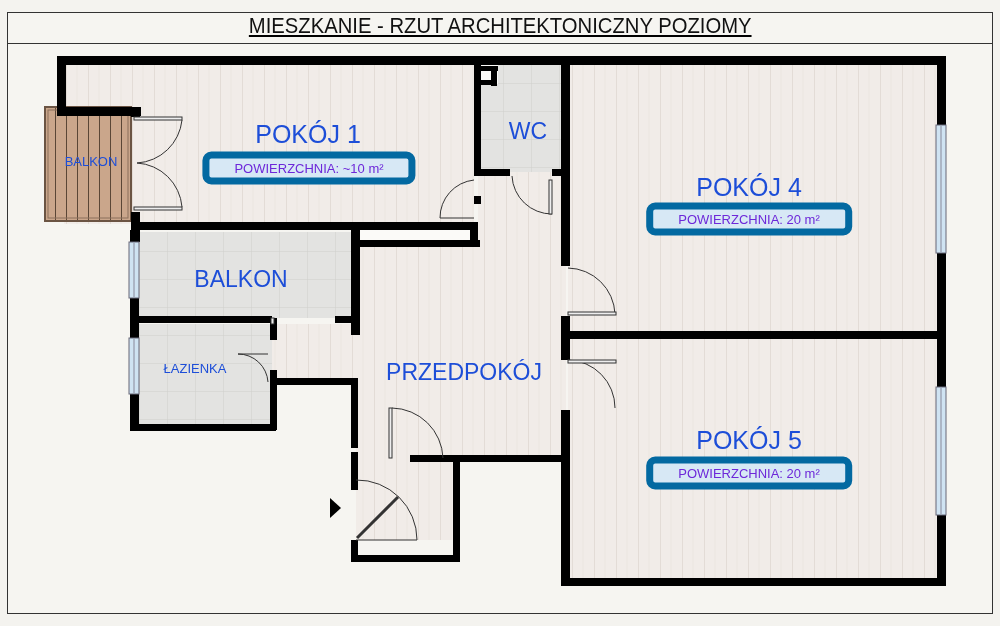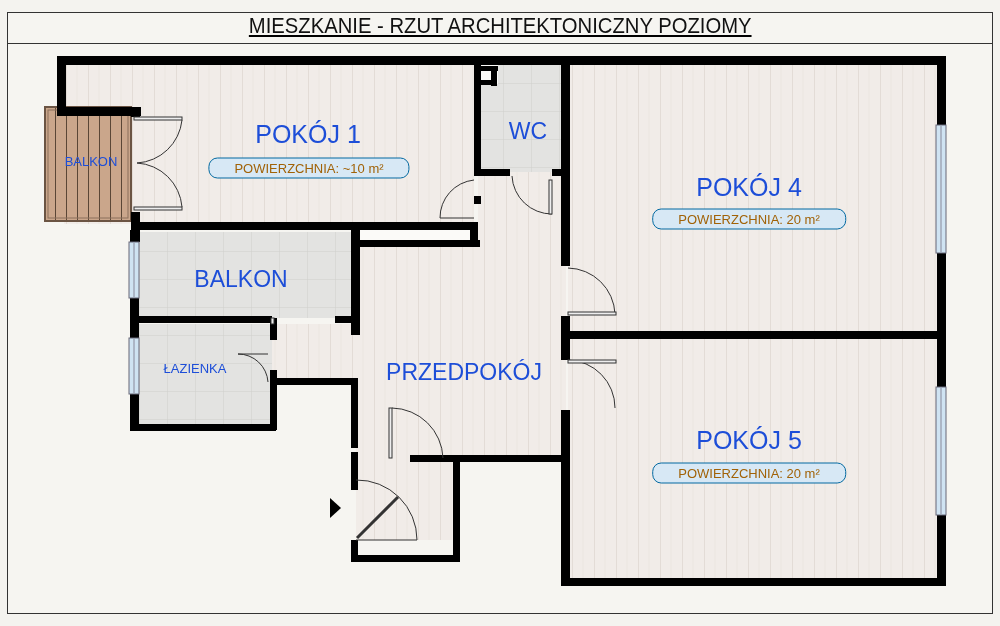--- a/index.html
+++ b/index.html
@@ -5,21 +5,21 @@
   html, body { margin:0; padding:0; }
   body { width:1000px; height:626px; background:#f4f3ef; position:relative; overflow:hidden; font-family:"Liberation Sans", sans-serif; }
   .frame { position:absolute; left:7px; top:12px; width:986px; height:602px; border:1px solid #333; background:#f6f5f1; box-sizing:border-box; }
   .title-bar { position:absolute; left:7px; top:12px; width:986px; height:32px; border:1px solid #333; box-sizing:border-box; display:flex; align-items:flex-start; justify-content:center; background:#f6f5f1;text-decoration:underline; }
   .title-bar span { font-size:22px; color:#111; letter-spacing:0px; transform:scaleX(0.92); display:inline-block; }
   svg { position:absolute; left:0; top:0; }
   .lbl { position:absolute; color:#1d4ed8; white-space:nowrap; transform:translate(-50%,-50%); }
   .room-big { font-size:25px; }
   .room-mid { font-size:23px; }
   .room-sm { font-size:13px; }
-  .badge { position:absolute; transform:translate(-50%,-50%); background:#d7e8f5; border:1px solid #0369a1; border-radius:9px; padding:2px 25px; font-size:13px; color:#a16207; white-space:nowrap; }
+  .badge { position:absolute; transform:translate(-50%,-50%); background:#d7e8f5; border:7px solid #0369a1; border-radius:9px; padding:2px 25px; font-size:13px; color:#6d28d9; white-space:nowrap; }
 </style>
 </head>
 <body>
 
 <div class="frame"></div>
 <div class="title-bar">
   <span>MIESZKANIE - RZUT ARCHITEKTONICZNY POZIOMY</span>
 </div>
 
 <svg width="1000" height="626" viewBox="0 0 1000 626">

